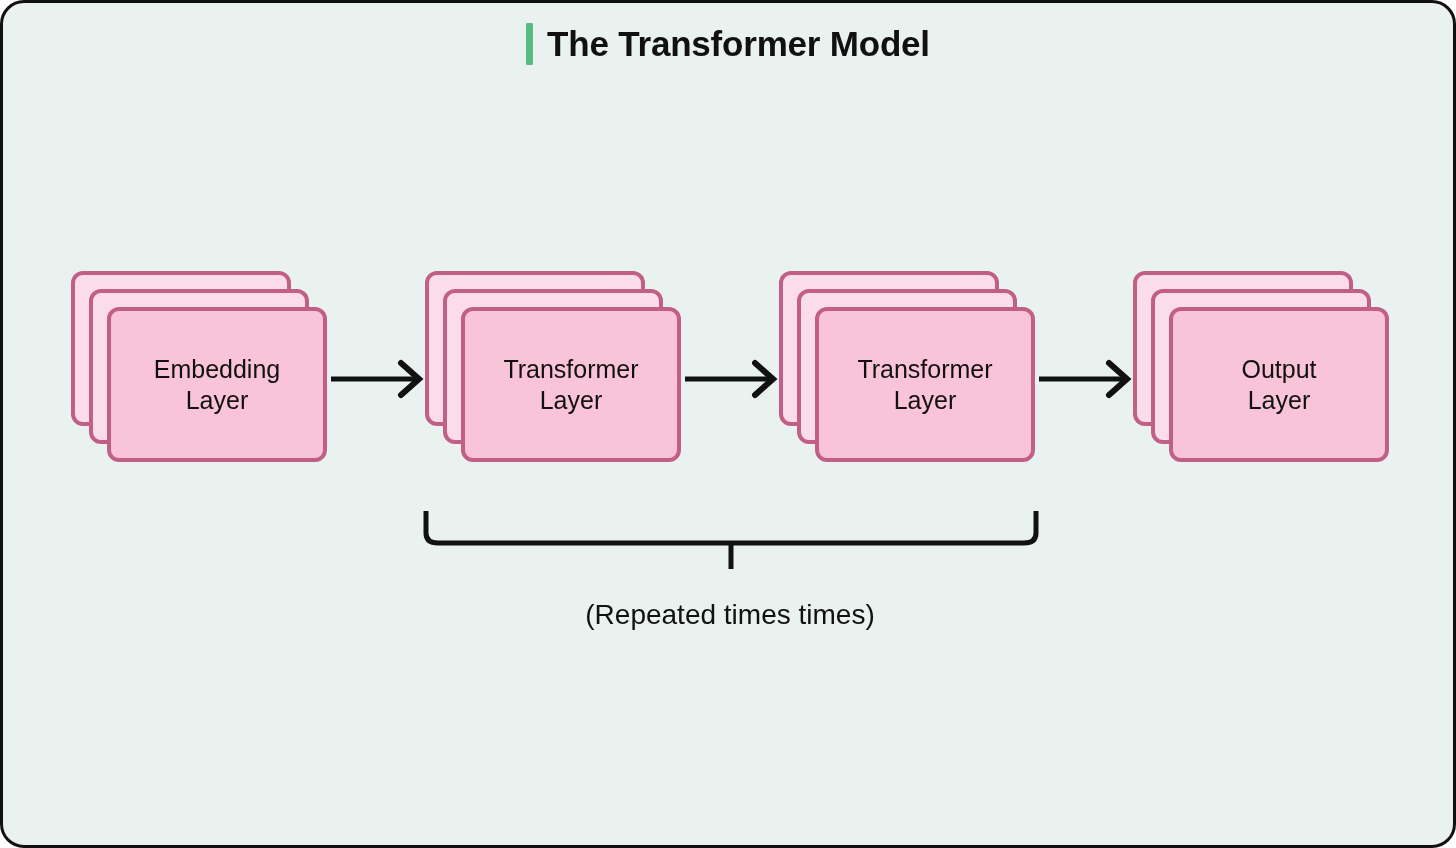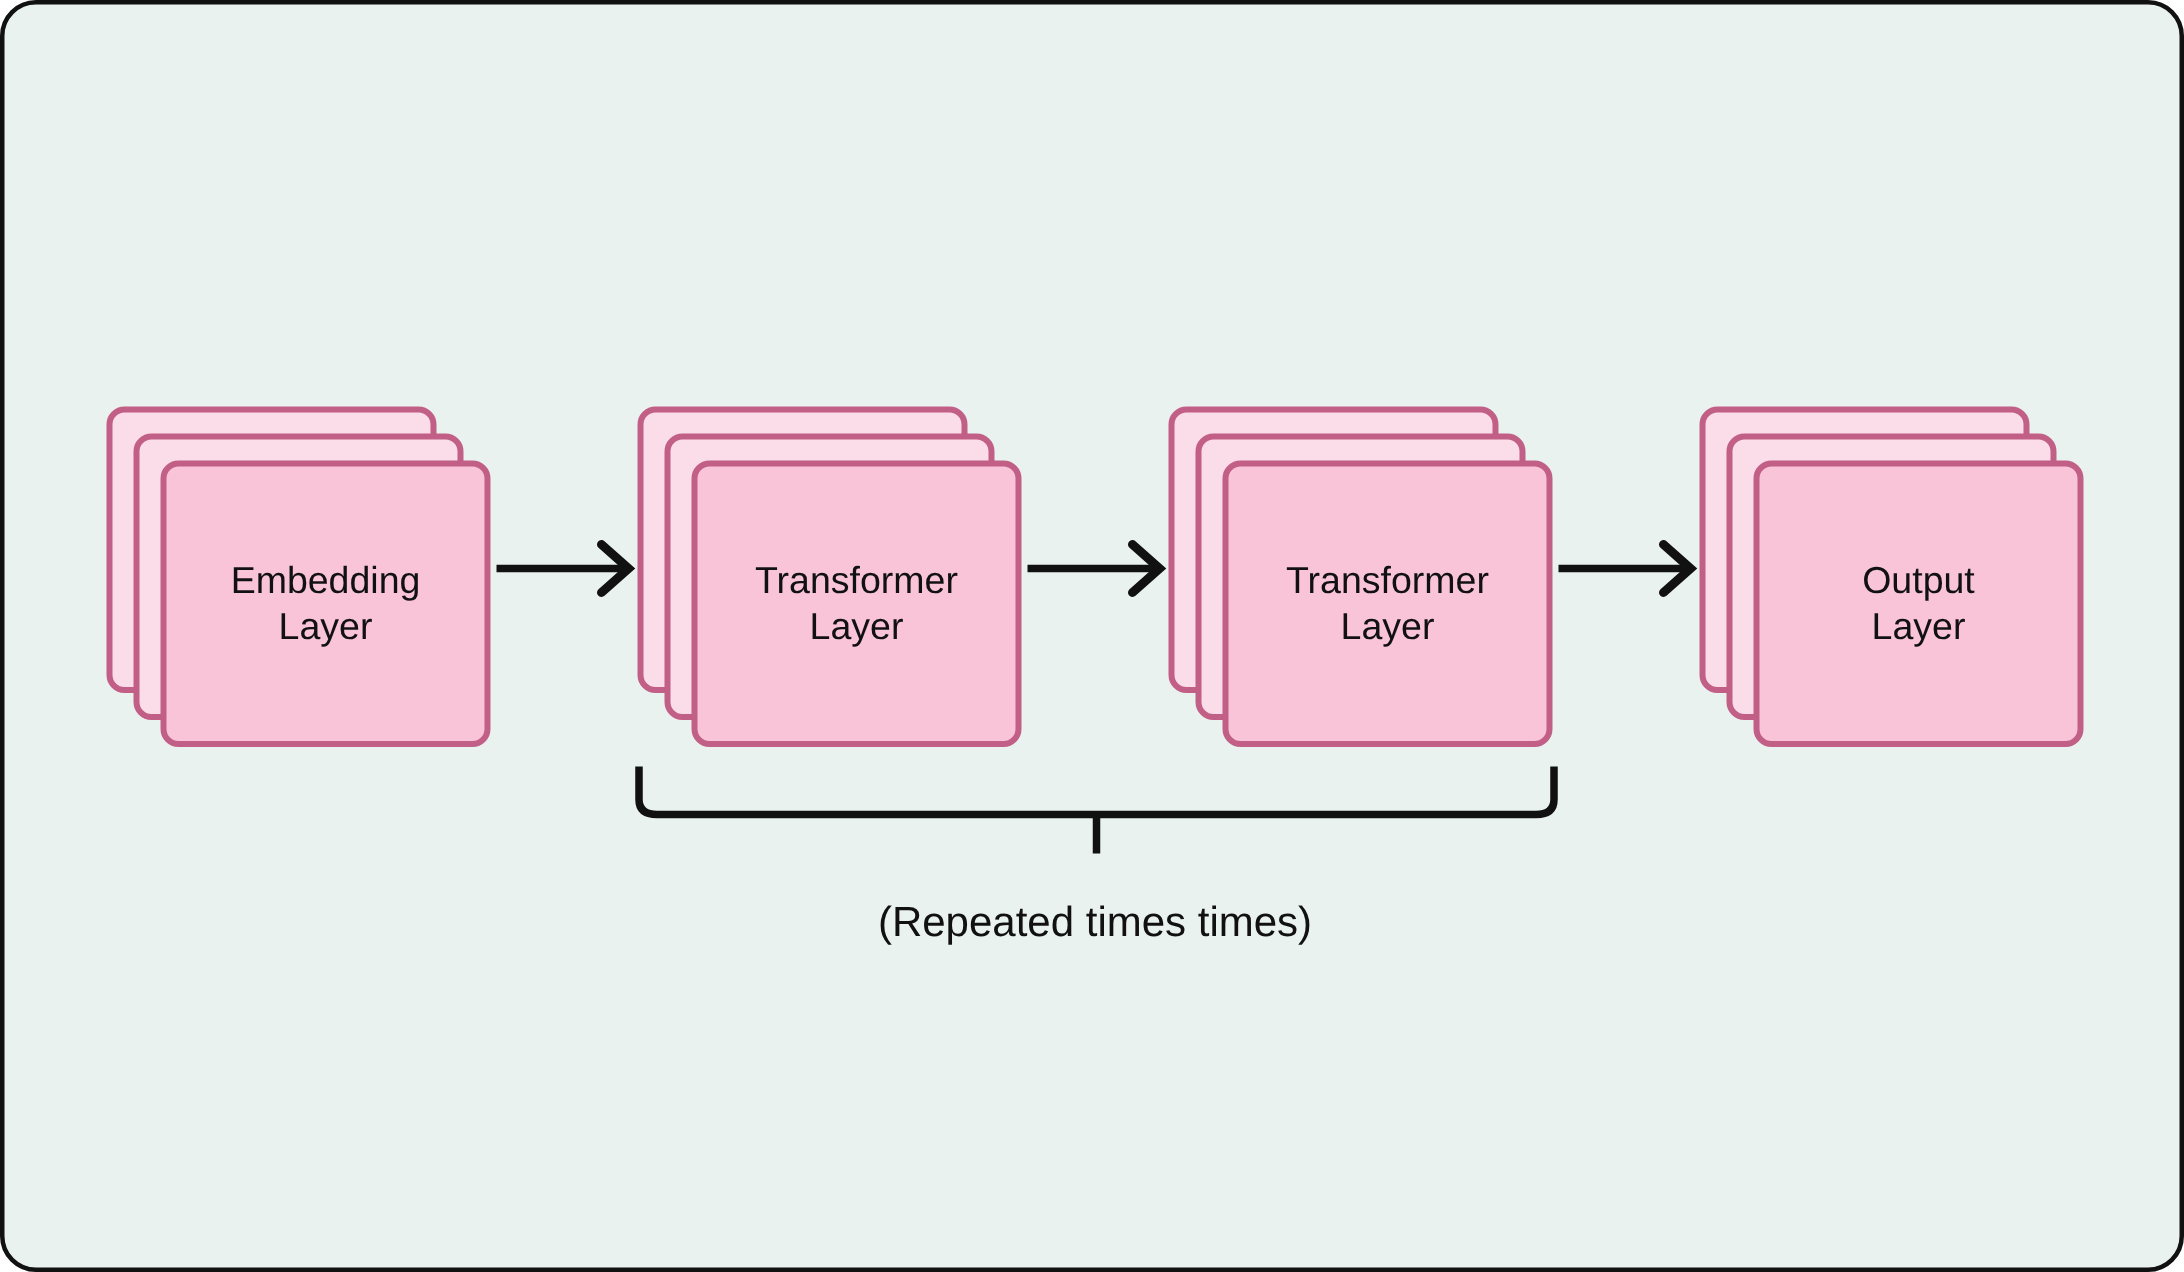--- a/index.html
+++ b/index.html
@@ -88,21 +88,21 @@
     white-space: pre-line;
     padding: 0 8px;
   }
 
   
   #stack-embedding      { left: 68px;   }
   #stack-transformer-1  { left: 422px;  }
   #stack-transformer-2  { left: 776px;  }
   #stack-output         { left: 1130px; }
 
-  .stack .card { width: 220px; height: 191px; }
+  .stack .card { width: 220px; height: 155px; }
 
   
   .arrow {
     position: absolute;
     height: 40px;
     top: 356px;
   }
   .arrow svg { display: block; overflow: visible; }
   #arrow-1 { left: 328px; width: 96px; }
   #arrow-2 { left: 682px; width: 96px; }
@@ -130,20 +130,24 @@
   #repeat-caption-inner {
     display: inline-block;
     transform: translateX(-1px);
   }
 </style>
 </head>
 <body>
 
 <div id="canvas">
 
+  <div id="title-row">
+    <div id="title-accent"></div>
+    <div id="title-text">The Transformer Model</div>
+  </div>
 
   <div id="diagram">
 
     <div class="stack" id="stack-embedding">
       <div class="card back1"></div>
       <div class="card back2"></div>
       <div class="card front">
         <span class="card-label">Embedding
 Layer</span>
       </div>

